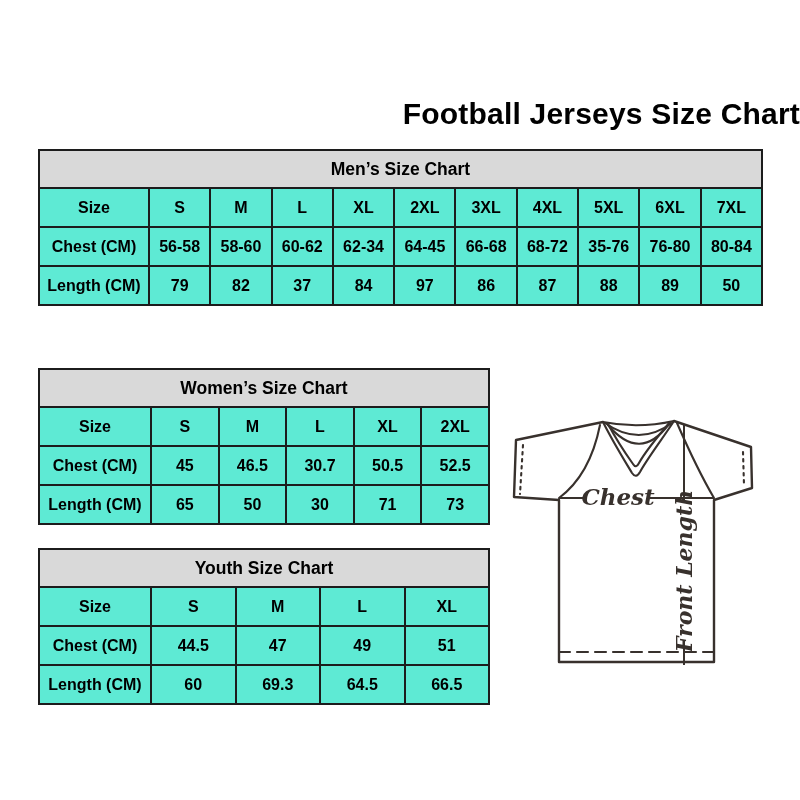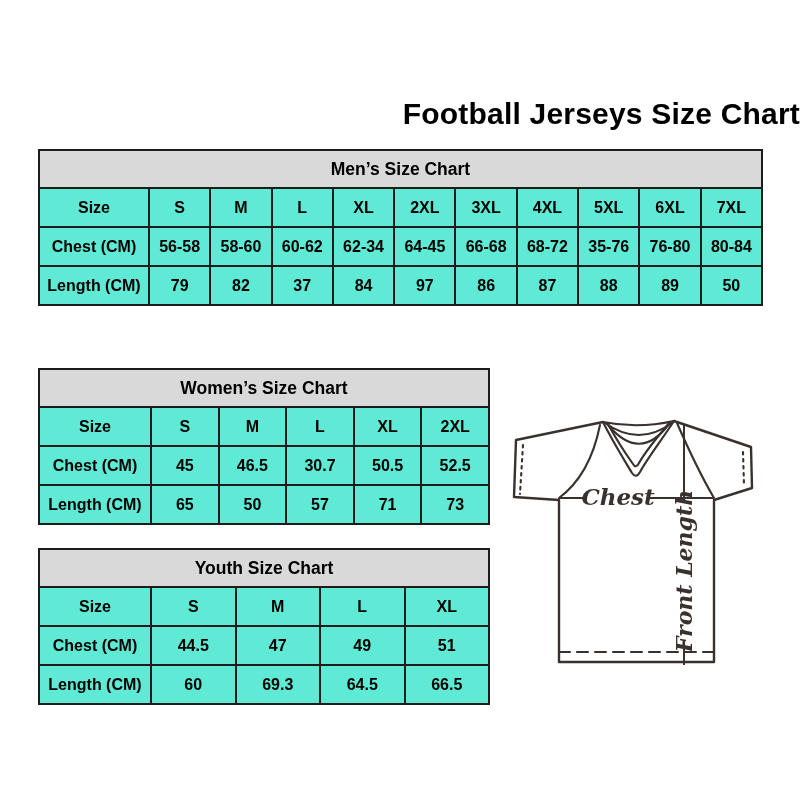--- a/index.html
+++ b/index.html
@@ -128,21 +128,21 @@
         <td class="cell">45</td>
         <td class="cell">46.5</td>
         <td class="cell">30.7</td>
         <td class="cell">50.5</td>
         <td class="cell">52.5</td>
       </tr>
       <tr>
         <td class="row-label">Length (CM)</td>
         <td class="cell">65</td>
         <td class="cell">50</td>
-        <td class="cell">57</td>
+        <td class="cell">30</td>
         <td class="cell">71</td>
         <td class="cell">73</td>
       </tr>
     </tbody>
   </table>
 
 <table class="size-table" id="youth-table">
   <colgroup>
       <col class="label-col">
     </colgroup>

